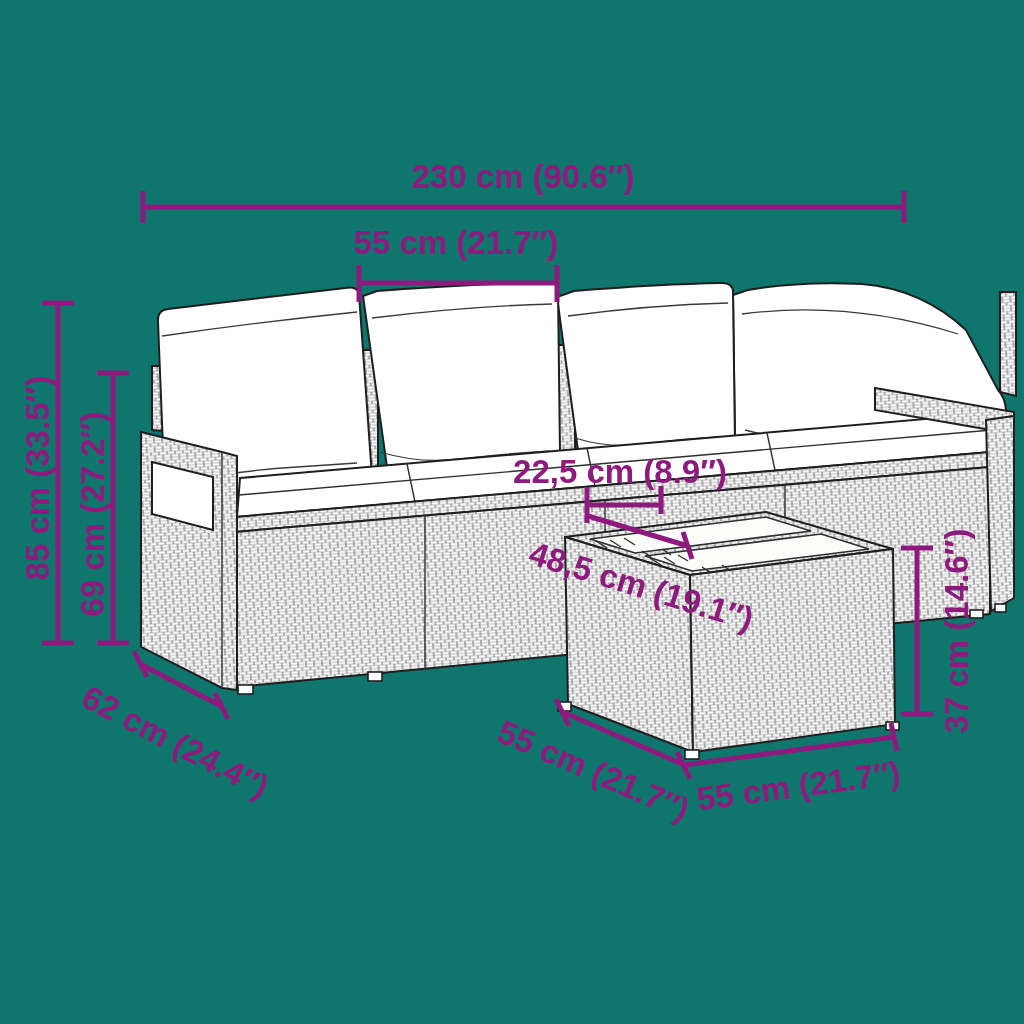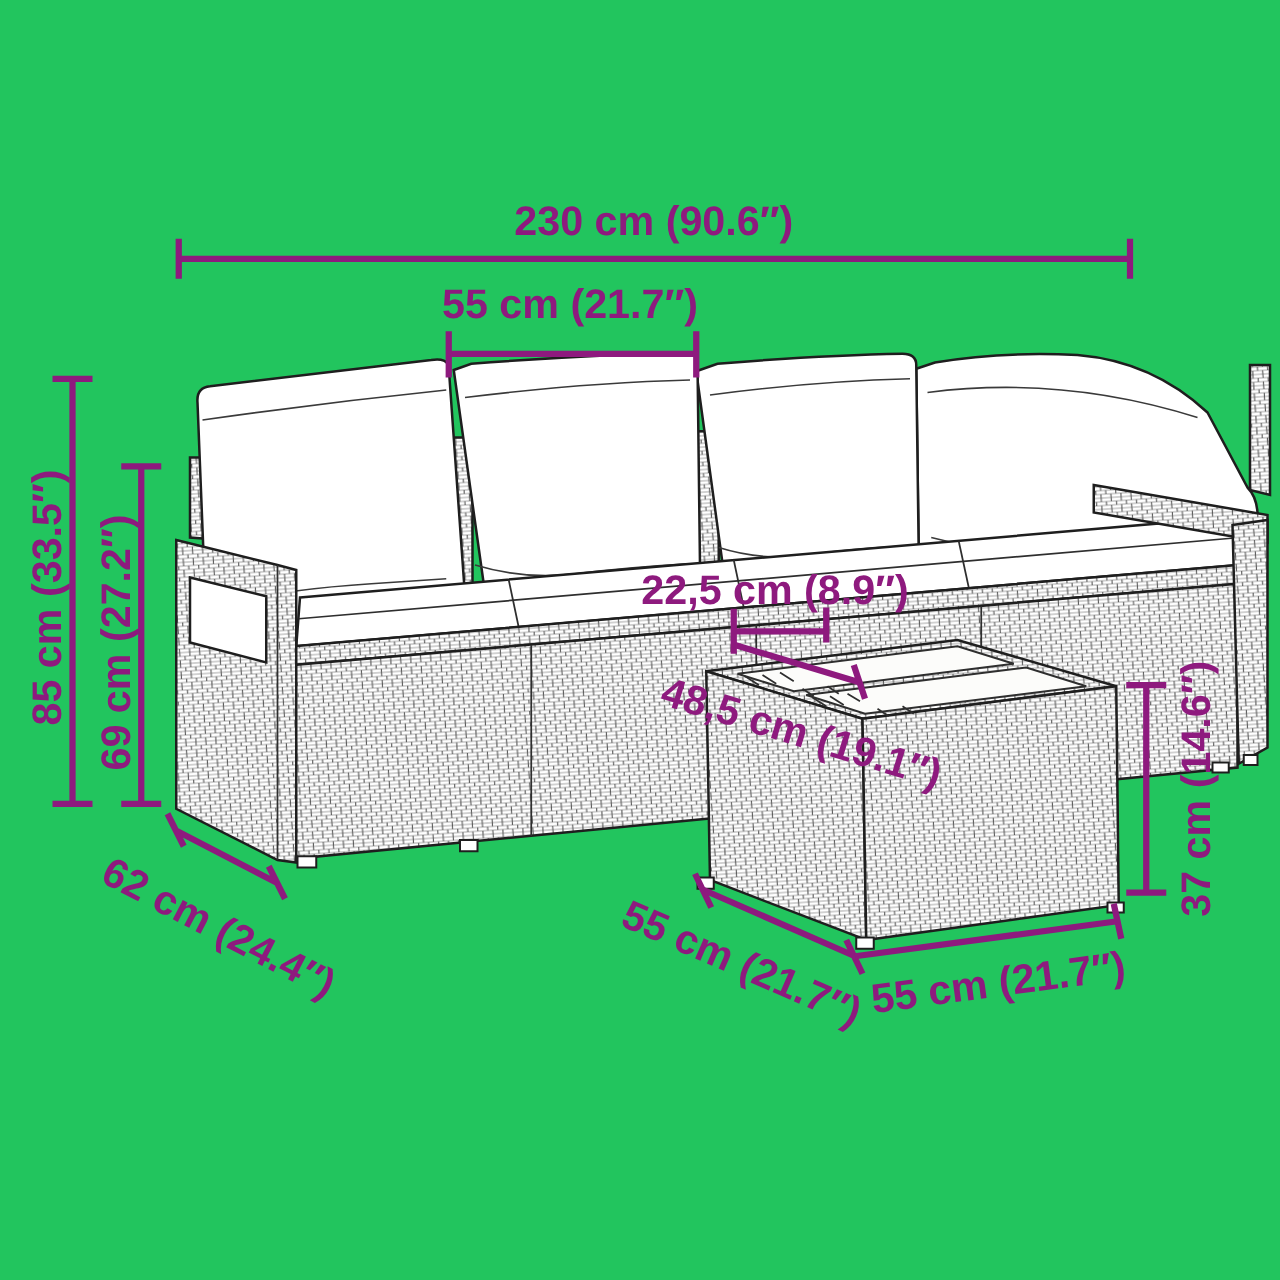--- a/index.html
+++ b/index.html
@@ -1,16 +1,16 @@
 <!DOCTYPE html>
 <html><head>
 <meta charset="utf-8">
 <style>
   html,body{margin:0;padding:0;background:#ffffff;}
-  .stage{position:relative;width:1024px;height:1024px;background:#22c55e;overflow:hidden;
+  .stage{position:relative;width:1024px;height:1024px;background:#0f766e;overflow:hidden;
          font-family:"Liberation Sans","DejaVu Sans",sans-serif;}
   svg{display:block;width:1024px;height:1024px;}
   .dim path{stroke:#8E1A7E;stroke-width:5;fill:none;stroke-linecap:butt;}
   .dim text{fill:#8E1A7E;font-family:"Liberation Sans","DejaVu Sans",sans-serif;
             font-weight:700;font-size:33px;text-anchor:middle;letter-spacing:0px;}
   .rattan{stroke:#1e1e1e;stroke-width:2;fill:url(#wk);}
   .cushion{stroke:#1e1e1e;stroke-width:2;fill:#ffffff;}
   .crease{stroke:#3a3a3a;stroke-width:1.3;fill:none;}
   .thin{stroke:#2e2e2e;stroke-width:1.4;fill:none;}
   .glass{stroke:#2e2e2e;stroke-width:1.6;fill:#fcfcfa;}

